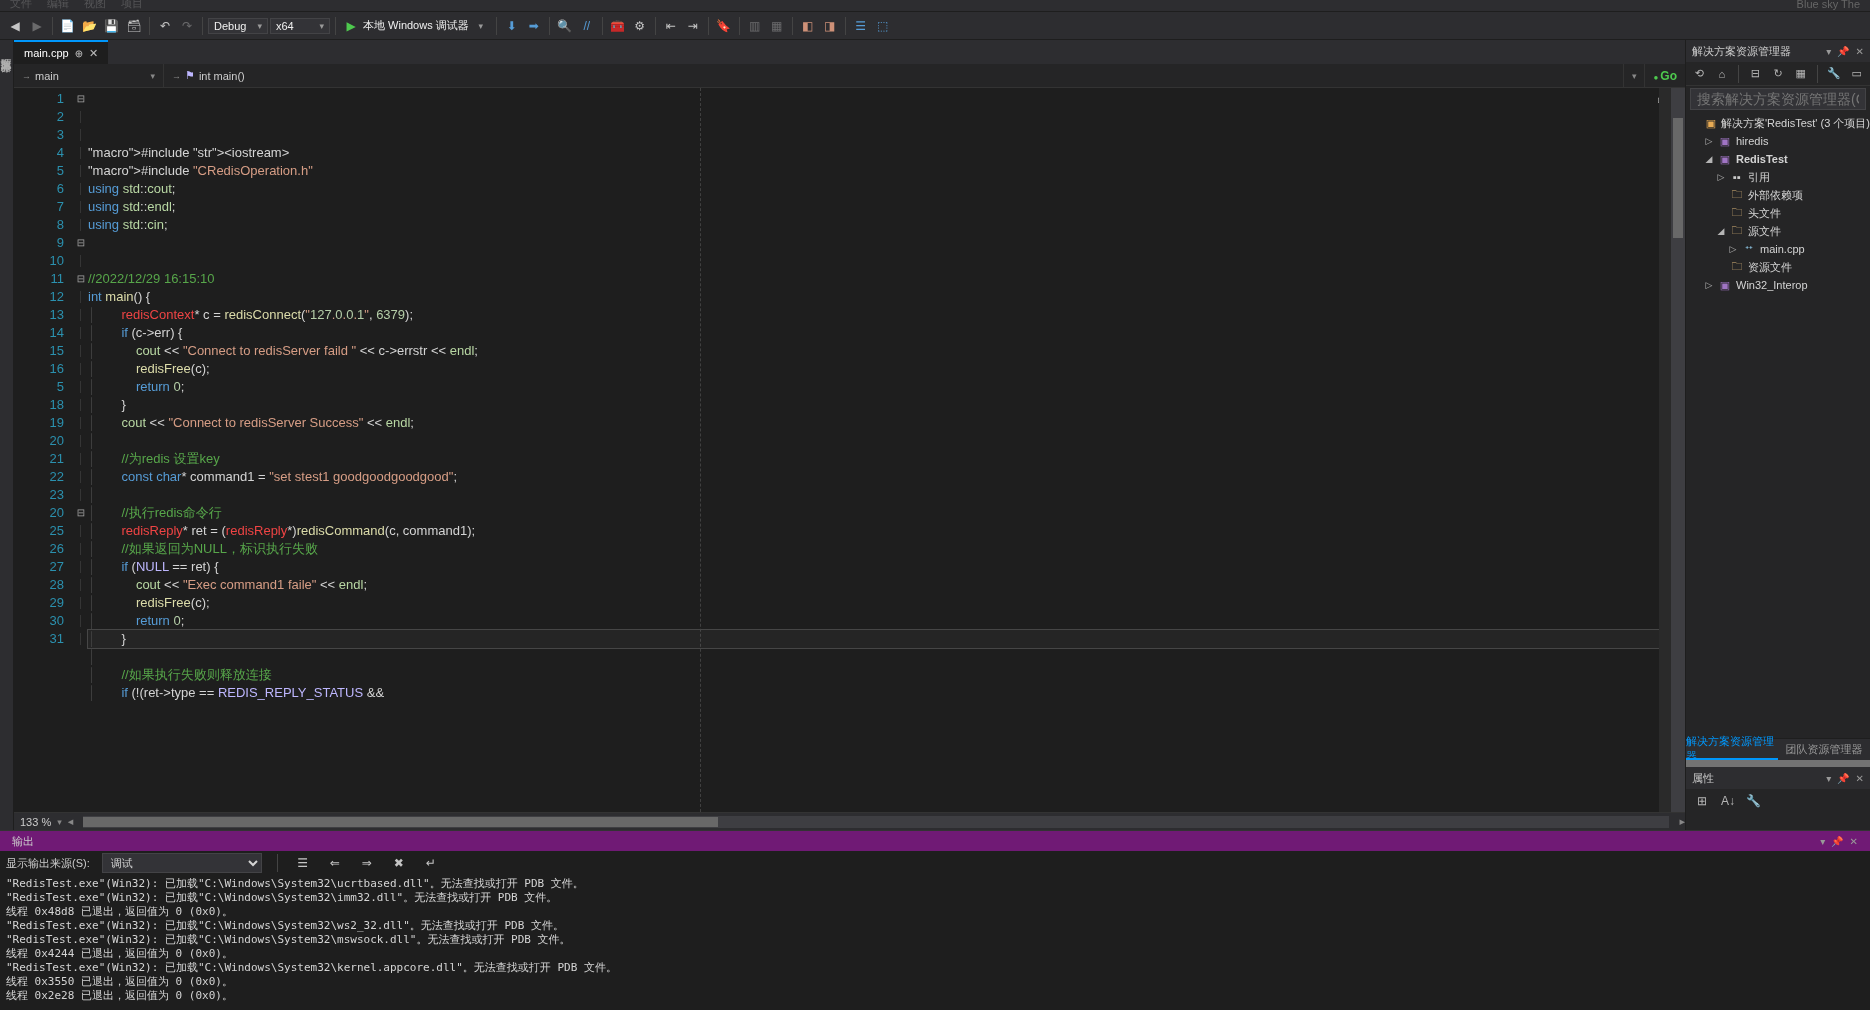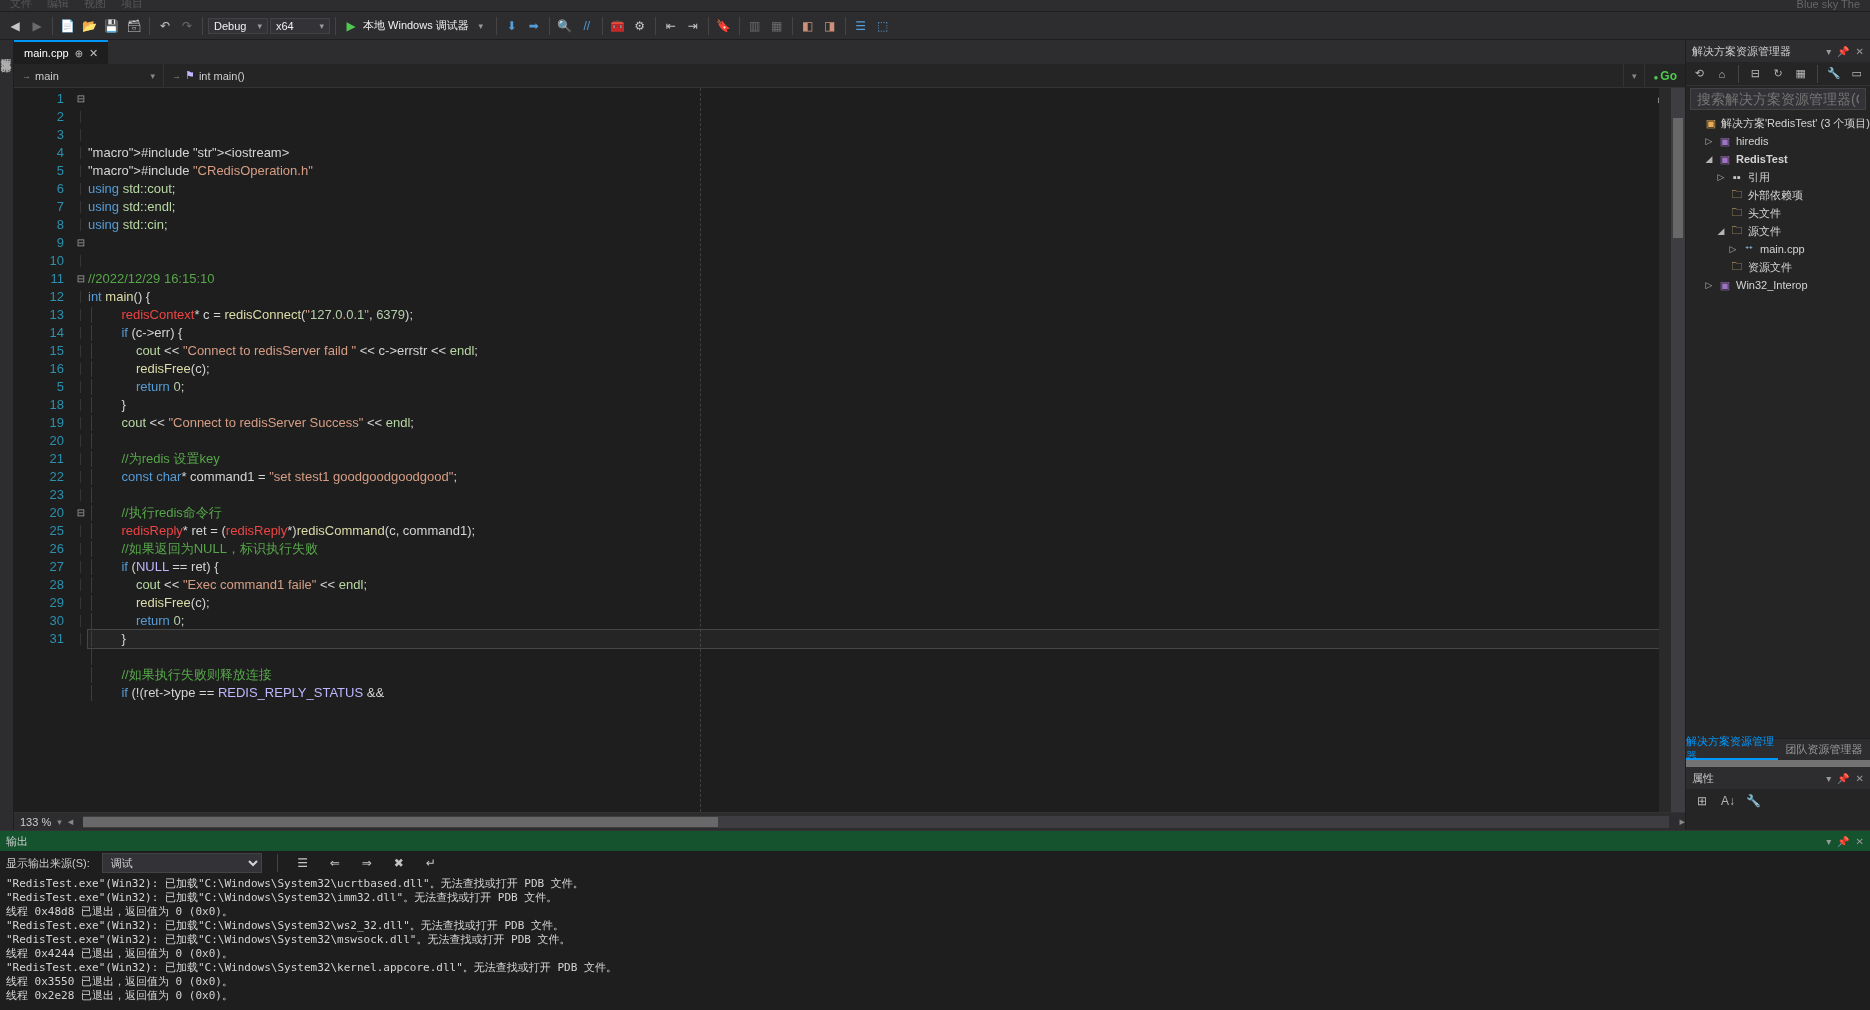--- a/index.html
+++ b/index.html
@@ -88,21 +88,21 @@
 .panel-tabs { height: 22px; display: flex; background: #2d2d30; border-top:1px solid #1e1e1e;}
 .panel-tab { flex:1; display:flex; align-items:center; justify-content:center; font-size:11px; color:#999; cursor:pointer;}
 .panel-tab.active { color: #0097fb; border-bottom:2px solid #0097fb;}
 
 .props-panel { height: 70px; border-top: 7px solid #737373; }
 .props-toolbar { height:24px; display:flex; align-items:center; padding:0 6px; gap:6px;}
 .props-toolbar .tb-btn { font-size:12px; color:#b5b5b5;}
 
 
 .output-panel { height: 180px; background: #1e1e1e; border-top: 1px solid #333; display: flex; flex-direction: column; }
-.out-header { height: 20px; background: #14532d; display: flex; align-items: center; padding: 0 6px; color: #ccc; font-size: 11px; justify-content:space-between;}
+.out-header { height: 20px; background: #701a75; display: flex; align-items: center; padding: 0 12px; color: #ccc; font-size: 11px; justify-content:space-between;}
 .out-toolbar { height: 24px; display: flex; align-items: center; padding: 0 6px; gap: 12px; font-size: 11px; color: #ccc; }
 .out-toolbar select { background: #333337; border: 1px solid #434346; color: #d4d4d4; font-size: 11px; height: 20px; width: 160px; padding:0 4px;}
 .out-content { flex: 1; overflow: auto; font-family: Consolas, "Microsoft YaHei", monospace; font-size: 11px; line-height: 14px; color: #d4d4d4; padding: 2px 6px; white-space: pre; }
 
 .top-right-label { position:absolute; top:-2px; right:10px; color:#666; font-size:11px;}
 </style>
 </head>
 <body>
 
 <div class="top-menu">

